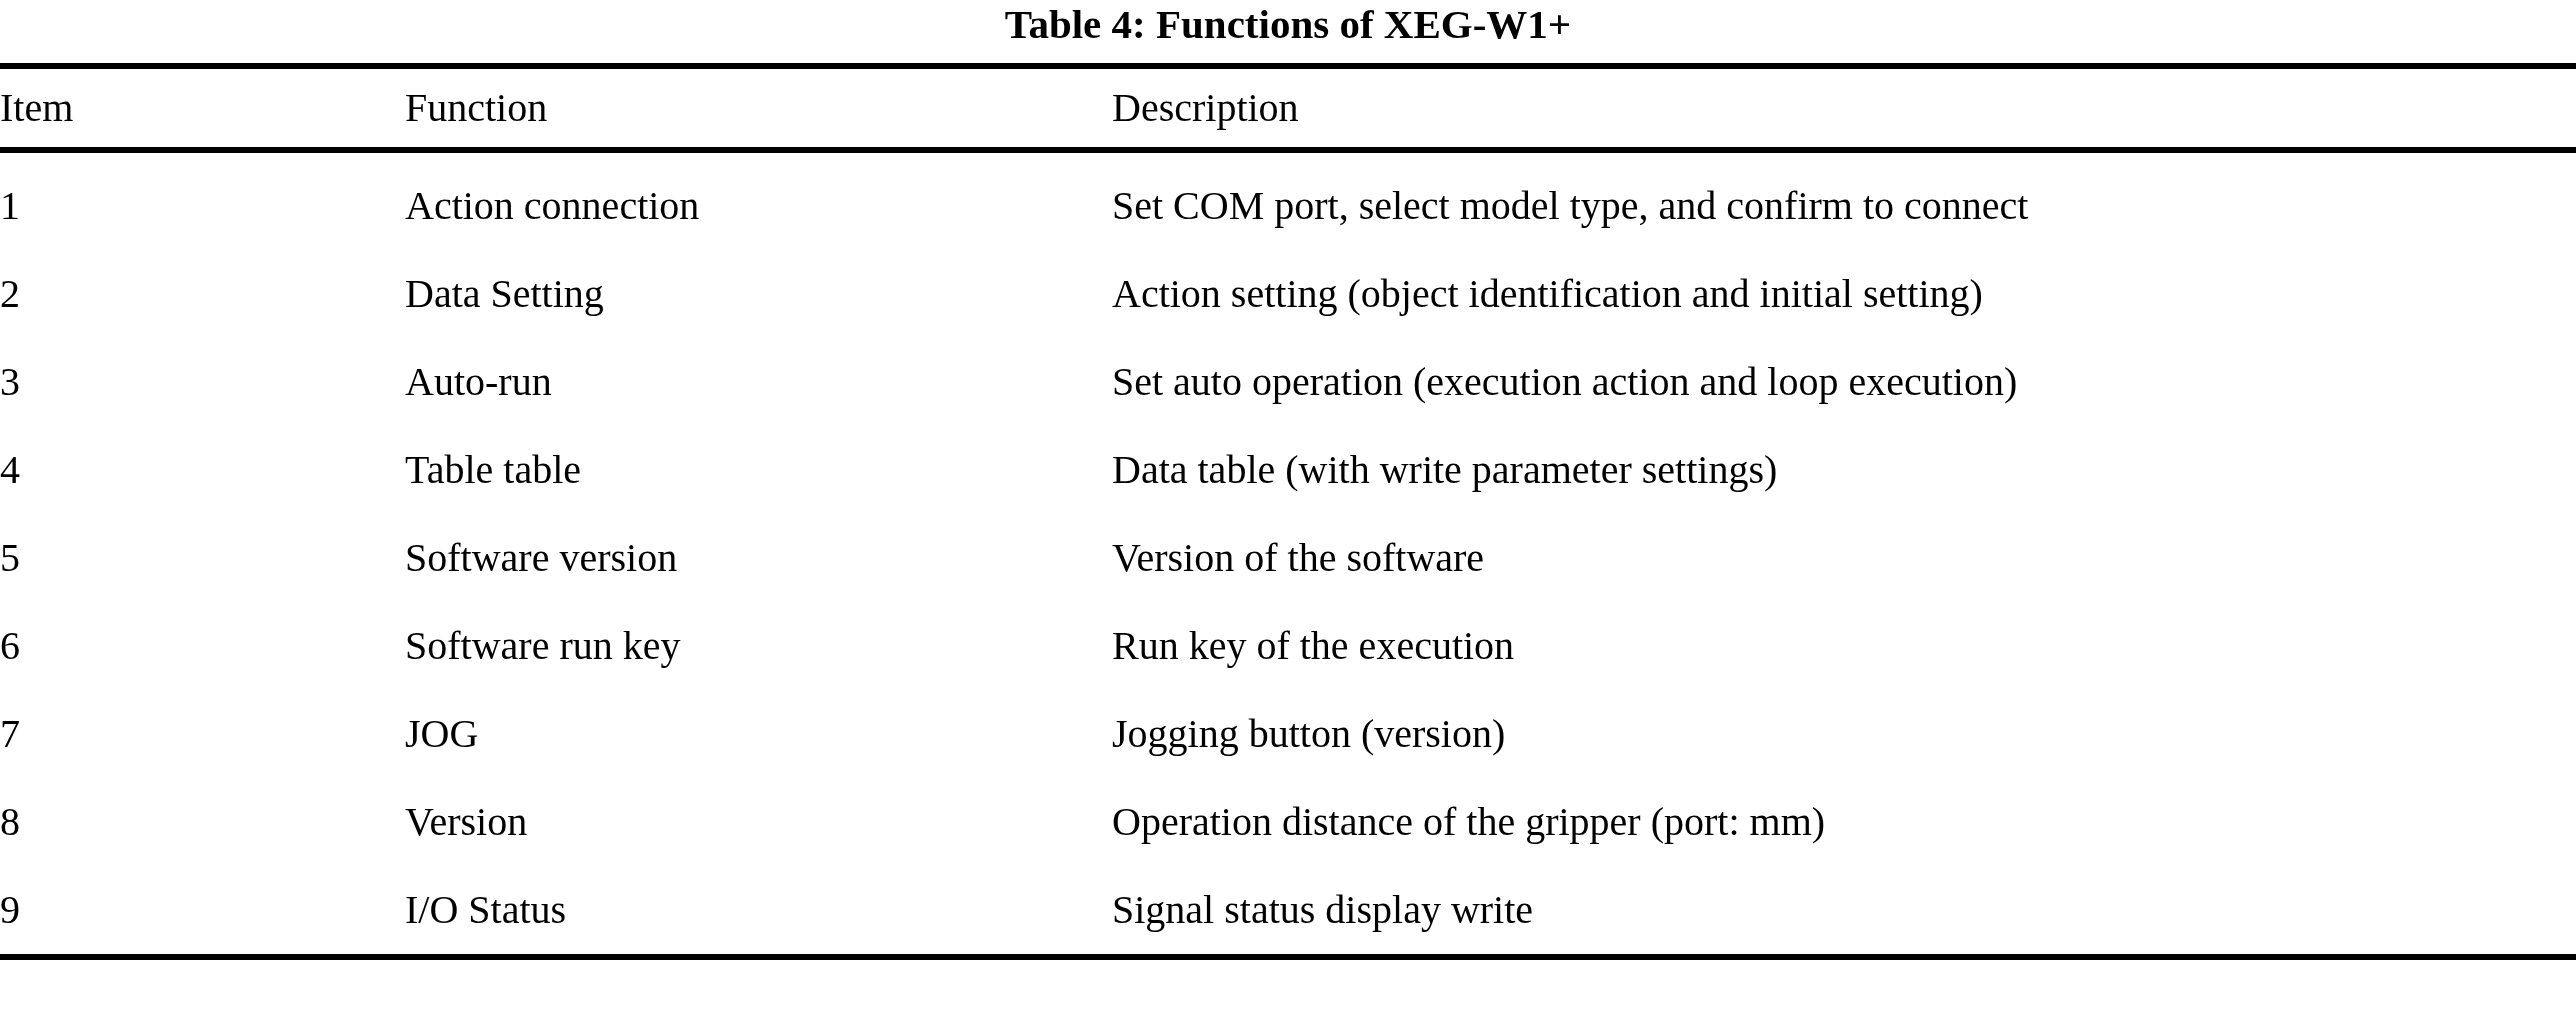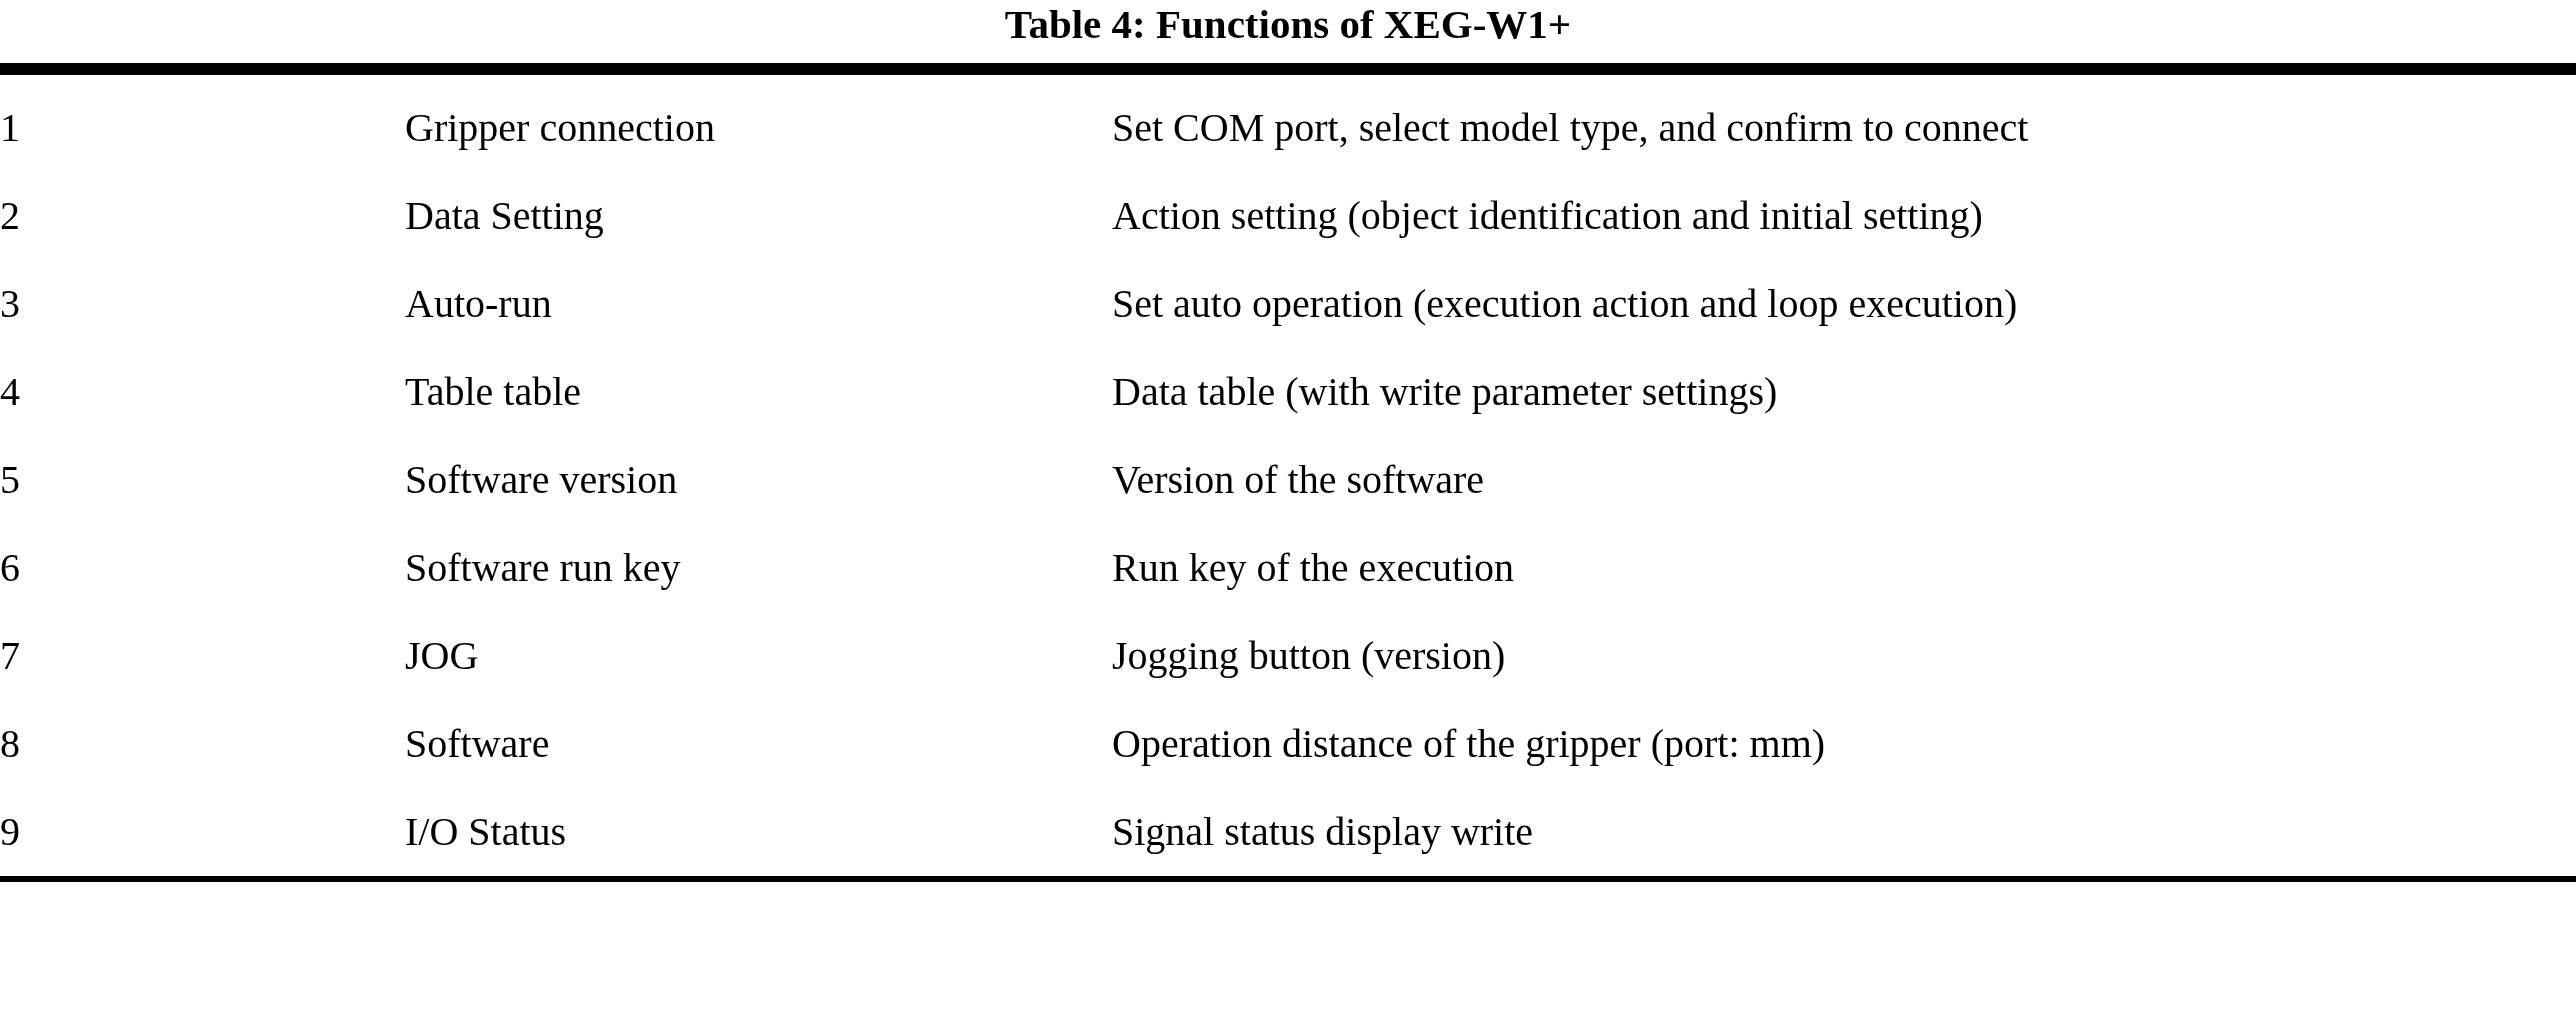--- a/index.html
+++ b/index.html
@@ -103,33 +103,47 @@
 
 <div class="table-figure">
 
   <div class="caption">
     <span class="caption-label">Table 4:</span>
     <span class="caption-text">Functions of XEG-W1+</span>
   </div>
 
   <div class="rule-top"></div>
 
+  <table class="fn-table">
+    <colgroup>
+      <col class="col-item">
+      <col class="col-func">
+      <col class="col-desc">
+    </colgroup>
+    <thead>
+      <tr class="header-band">
+        <th class="cell-item">Item</th>
+        <th class="cell-func">Function</th>
+        <th class="cell-desc">Description</th>
+      </tr>
+    </thead>
+  </table>
 
   <div class="rule-mid"></div>
 
   <table class="fn-table">
     <colgroup>
       <col class="col-item">
       <col class="col-func">
       <col class="col-desc">
     </colgroup>
     <tbody class="body-band">
       <tr>
         <td class="cell-item">1</td>
-        <td class="cell-func">Gripper connection</td>
+        <td class="cell-func">Action connection</td>
         <td class="cell-desc">Set COM port, select model type, and confirm to connect</td>
       </tr>
       <tr>
         <td class="cell-item">2</td>
         <td class="cell-func">Data Setting</td>
         <td class="cell-desc">Action setting (object identification and initial setting)</td>
       </tr>
       <tr>
         <td class="cell-item">3</td>
         <td class="cell-func">Auto-run</td>
@@ -150,21 +164,21 @@
         <td class="cell-func">Software run key</td>
         <td class="cell-desc">Run key of the execution</td>
       </tr>
       <tr>
         <td class="cell-item">7</td>
         <td class="cell-func">JOG</td>
         <td class="cell-desc">Jogging button (version)</td>
       </tr>
       <tr>
         <td class="cell-item">8</td>
-        <td class="cell-func">Software</td>
+        <td class="cell-func">Version</td>
         <td class="cell-desc">Operation distance of the gripper (port: mm)</td>
       </tr>
       <tr>
         <td class="cell-item">9</td>
         <td class="cell-func">I/O Status</td>
         <td class="cell-desc">Signal status display write</td>
       </tr>
     </tbody>
   </table>
 

